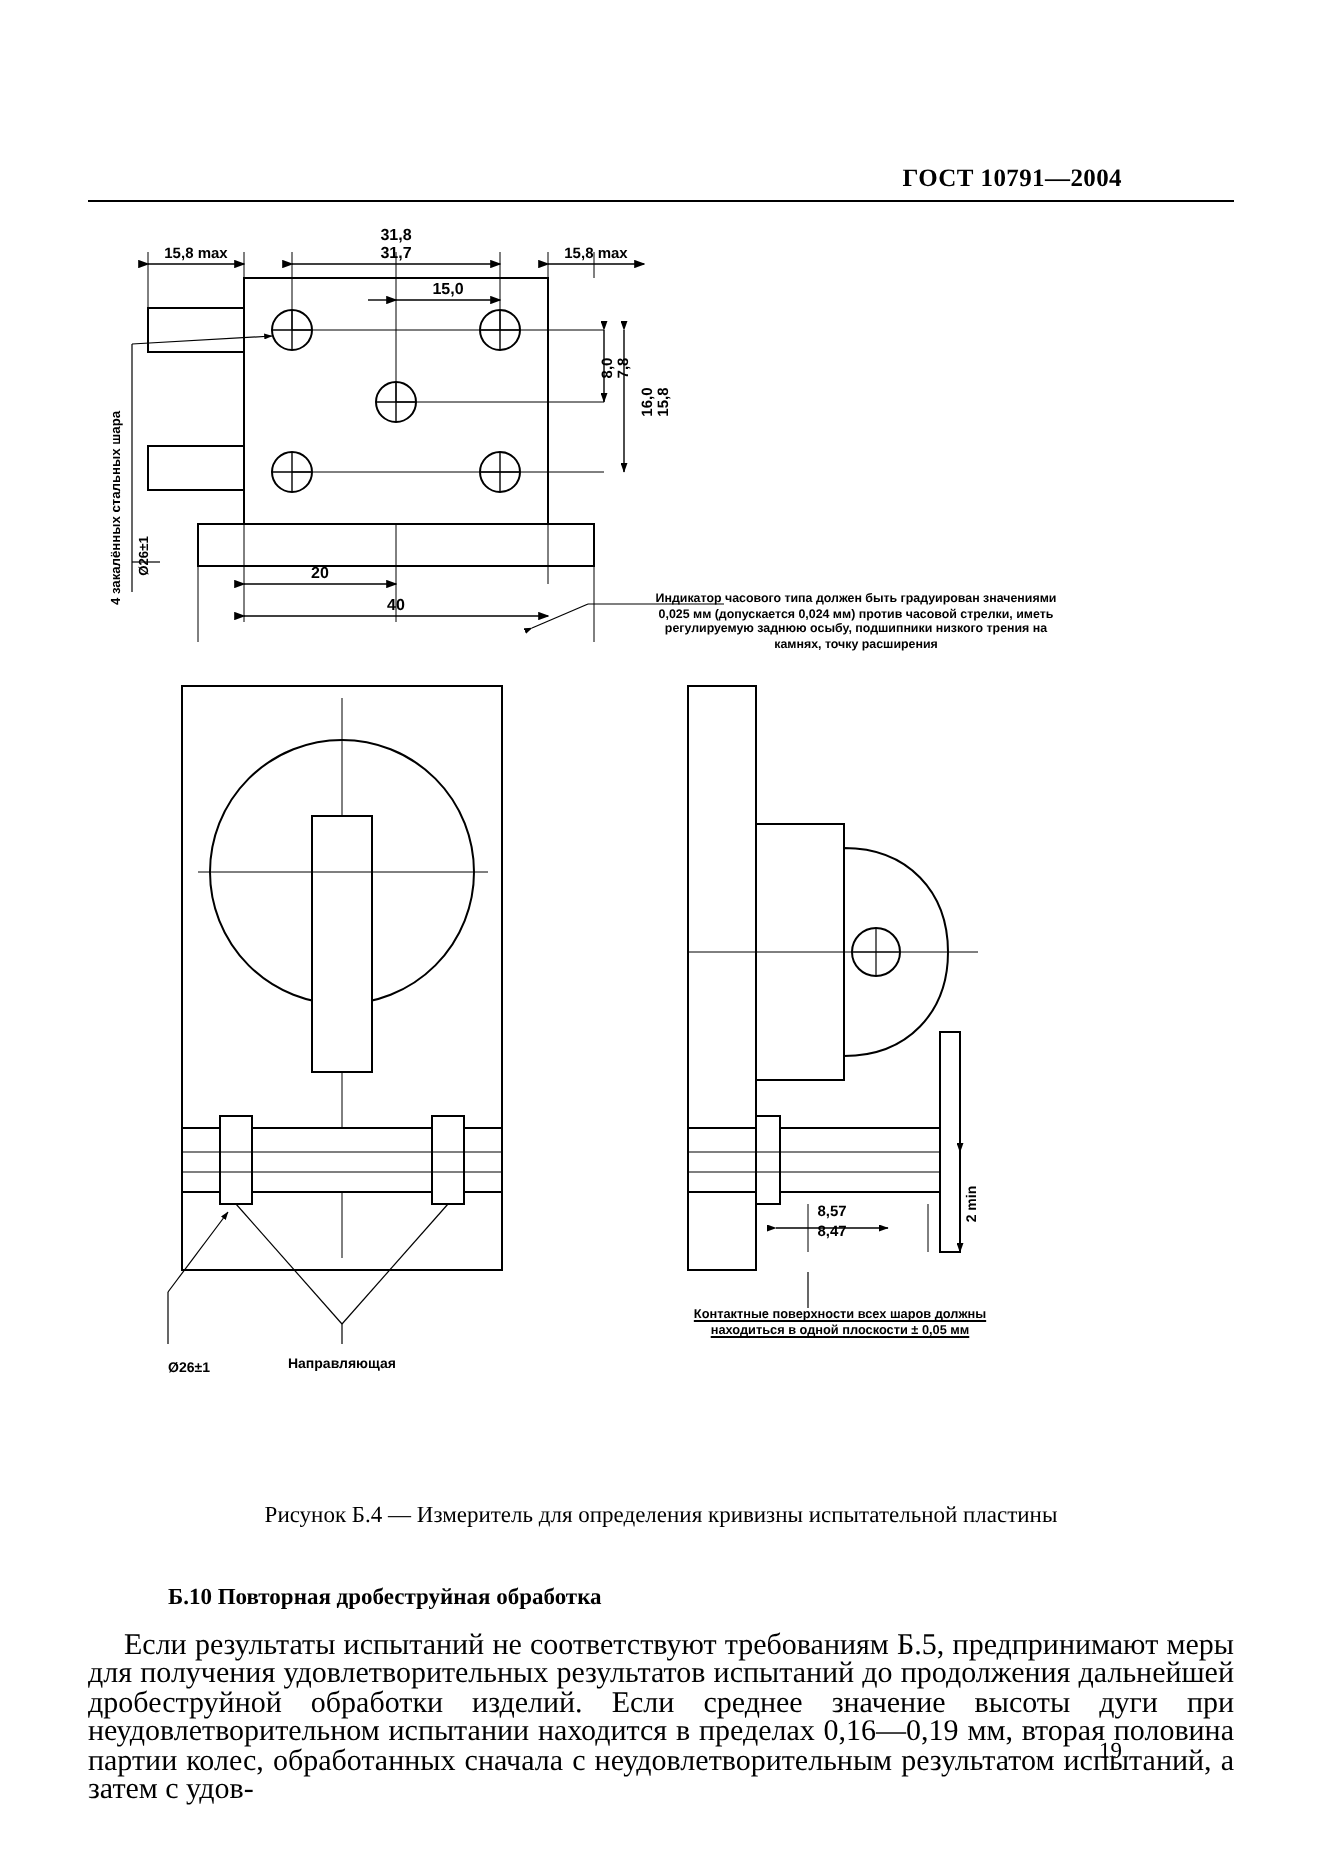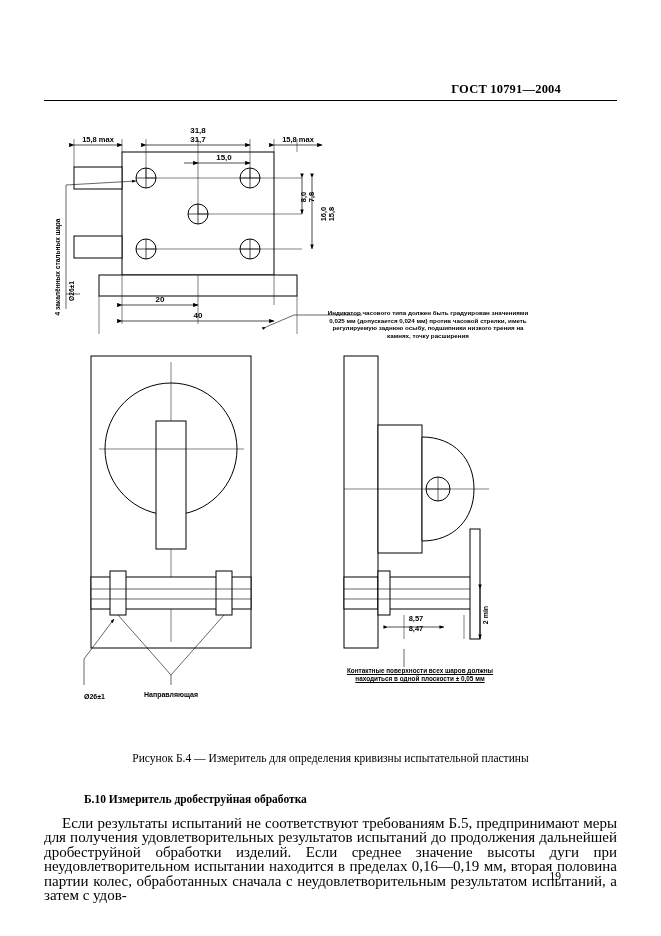--- a/index.html
+++ b/index.html
@@ -35,21 +35,21 @@
     left: 44px;
     top: 78px;
     width: 573px;
     height: 1px;
     background: #000;
   }
   
   .figure {
     position: absolute;
     left: 44px;
-    top: 97px;
+    top: 84px;
     width: 573px;
     height: 640px;
   }
   .figure svg { display: block; }
 
   .figcaption {
     position: absolute;
     left: 0;
     top: 730px;
     width: 661px;
@@ -244,18 +244,18 @@
       </g>
     </svg>
 
     <div style="position:absolute; left:276px; top:190px; width:216px; font-family:'Liberation Sans',sans-serif; font-size:6.2px; line-height:7.6px; font-weight:bold; text-align:center;">Индикатор часового типа должен быть градуирован значениями 0,025 мм (допускается 0,024 мм) против часовой стрелки, иметь регулируемую заднюю осыбу, подшипники низкого трения на камнях, точку расширения</div>
 
     <div style="position:absolute; left:296px; top:548px; width:160px; font-family:'Liberation Sans',sans-serif; font-size:6.4px; line-height:8px; font-weight:bold; text-align:center; text-decoration:underline;">Контактные поверхности всех шаров должны находиться в одной плоскости ± 0,05 мм</div>
   </div>
 
   <div class="figcaption">Рисунок Б.4 — Измеритель для определения кривизны испытательной пластины</div>
 
-  <div class="section-title">Б.10  Измеритель дробеструйная обработка</div>
+  <div class="section-title">Б.10  Повторная дробеструйная обработка</div>
 
   <div class="body-text"><span class="indent"></span><span>Если результаты испытаний не соответствуют требованиям Б.5, предпринимают меры для получения удовлетворительных результатов испытаний до продолжения дальнейшей дробеструйной обработки изделий. Если среднее значение высоты дуги при неудовлетворительном испытании находится в пределах 0,16—0,19 мм, вторая половина партии колес, обработанных сначала с неудовлетворительным результатом испытаний, а затем с удов-</span></div>
 
   <div class="page-number">19</div>
 </div>
 
 </body></html>

